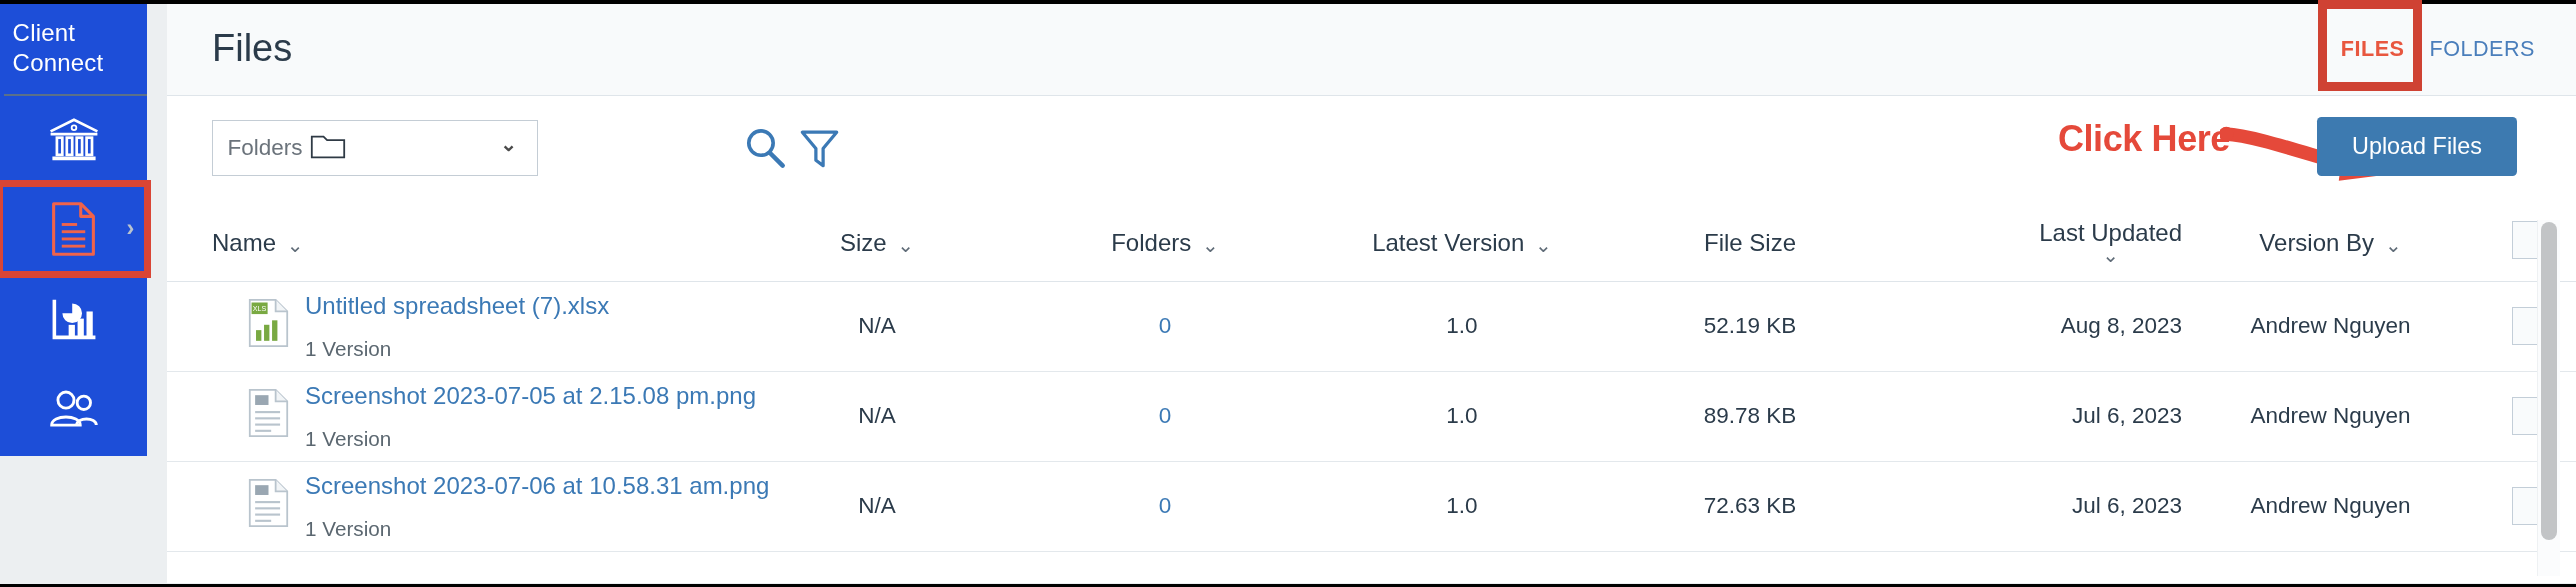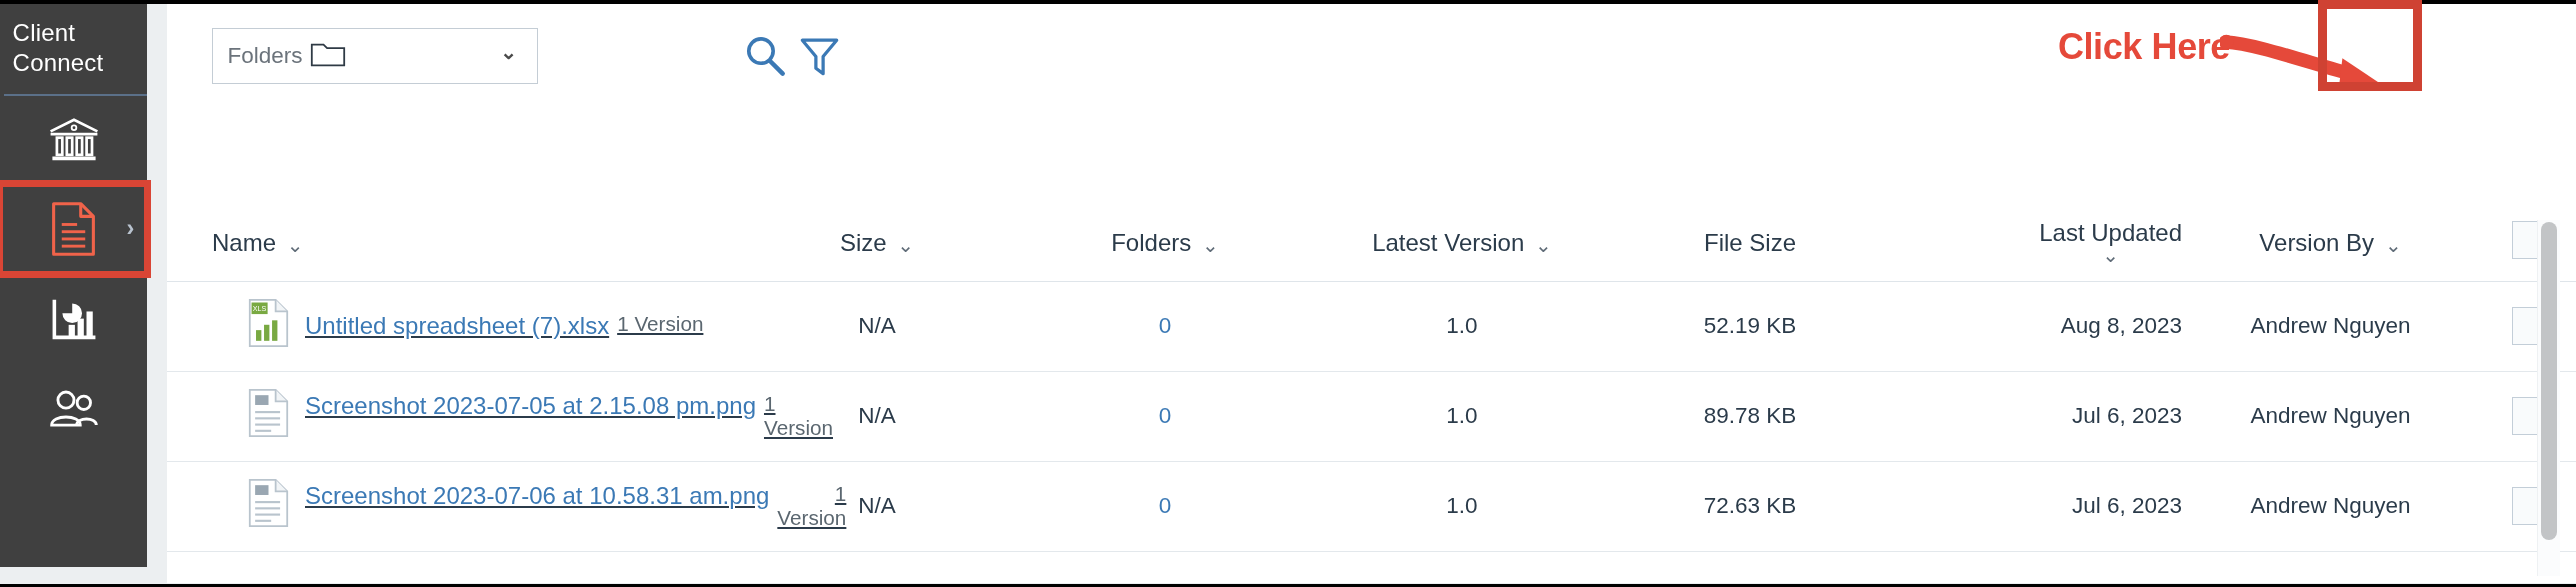--- a/index.html
+++ b/index.html
@@ -14,22 +14,22 @@
     width: 2576px; height: 588px;
     background: #eceff1;
     border-top: 4.5px solid #000;
     border-bottom: 4.5px solid #000;
   }
 
   
   .sidebar {
     position: absolute;
     left: 0; top: 0;
-    width: 147px; height: 563px;
-    background: #404040;
+    width: 147px; height: 452px;
+    background: #1d4ed8;
   }
   .brand {
     height: 90px;
     padding: 14.4px 12.6px 0 12.6px;
     color: #ffffff;
     font-size: 24px;
     line-height: 30px;
     font-weight: 400;
     letter-spacing: 0.2px;
     border-bottom: 1.8px solid #4d6party;
@@ -236,21 +236,21 @@
   .c-by     { width: 297px; text-align: center; }
   .c-check  { width: 99px; text-align: center; }
 
   .namecell {
     display: flex;
     align-items: center;
     gap: 16px;
     padding-left: 45px;
     margin-left: 36px;
   }
-  .file-meta { display: flex; flex-direction: row; gap: 8px; text-decoration: underline; }
+  .file-meta { display: flex; flex-direction: column; gap: 17px; }
   .file-link {
     color: #3b79b5;
     font-size: 24px;
     text-decoration: none;
     cursor: pointer;
     white-space: nowrap;
   }
   .file-sub {
     color: #5b6770;
     font-size: 20.7px;
@@ -351,20 +351,27 @@
           <path d="M3,39 C3,27 35,27 35,39 Z" fill="none" stroke="#fff" stroke-width="3.2"></path>
           <circle cx="39" cy="14" r="7.5" fill="none" stroke="#fff" stroke-width="3.2"></circle>
           <path d="M31,39 C31,30 53,30 53,39" fill="none" stroke="#fff" stroke-width="3.2"></path>
         </svg>
       </span>
     </div>
   </nav>
 
   <section class="main">
 
+    <header class="page-header">
+      <h1 class="page-title">Files</h1>
+      <div class="tabs">
+        <span class="tab active">FILES</span>
+        <span class="tab inactive">FOLDERS</span>
+      </div>
+    </header>
 
     <div class="toolbar">
 
       <div class="select-box">
         <span class="select-label">Folders</span>
         <span>
           <svg width="36" height="27" viewBox="0 0 40 30">
             <path d="M2,27 V4 H15 L19,8 H38 V27 Z" fill="#fff" stroke="#2f3a45" stroke-width="2"></path>
           </svg>
         </span>
@@ -387,20 +394,21 @@
       <span class="click-here">Click Here</span>
 
       <span class="arrow-svg">
         <svg width="171" height="63" viewBox="0 0 190 70">
           <path d="M6,10 C40,12 95,32 150,47" stroke="#e5493a" stroke-width="15" fill="none" stroke-linecap="round"></path>
           <polygon points="178,56 136,28 132,62" fill="#e5493a"></polygon>
           <circle cx="7" cy="10" r="8" fill="#e5493a"></circle>
         </svg>
       </span>
 
+      <button class="upload-btn">Upload Files</button>
     </div>
 
     <div class="table-wrap">
       <table class="files">
         <thead>
           <tr>
             <th class="c-name">
               <span class="th-inner">
                 <span>Name</span>
                 <span class="caret">⌄</span>
@@ -508,21 +516,21 @@
             <td class="c-version">1.0</td>
             <td class="c-size">89.78 KB</td>
             <td class="c-updated">Jul 6, 2023</td>
             <td class="c-by">Andrew Nguyen</td>
             <td class="c-check">
               <span class="row-check"></span>
             </td>
           </tr>
 
           <tr>
-            <td class="c-name" style="padding-left:0 !important;text-align:right;">
+            <td class="c-name" style="padding-left:0 !important;">
               <div class="namecell">
                 <span>
                   <svg width="41" height="50" viewBox="0 0 46 56">
                     <path d="M2,2 H31 L44,15 V54 H2 Z" fill="#fff" stroke="#b9c4cd" stroke-width="2"></path>
                     <path d="M31,2 V15 H44" fill="#f2f5f7" stroke="#b9c4cd" stroke-width="2"></path>
                     <rect x="8" y="8" width="15" height="11" fill="#9aa7b2"></rect>
                     <line x1="8" y1="27" x2="36" y2="27" stroke="#b9c4cd" stroke-width="2.4"></line>
                     <line x1="8" y1="34" x2="36" y2="34" stroke="#b9c4cd" stroke-width="2.4"></line>
                     <line x1="8" y1="41" x2="36" y2="41" stroke="#b9c4cd" stroke-width="2.4"></line>
                     <line x1="8" y1="48" x2="26" y2="48" stroke="#b9c4cd" stroke-width="2.4"></line>

